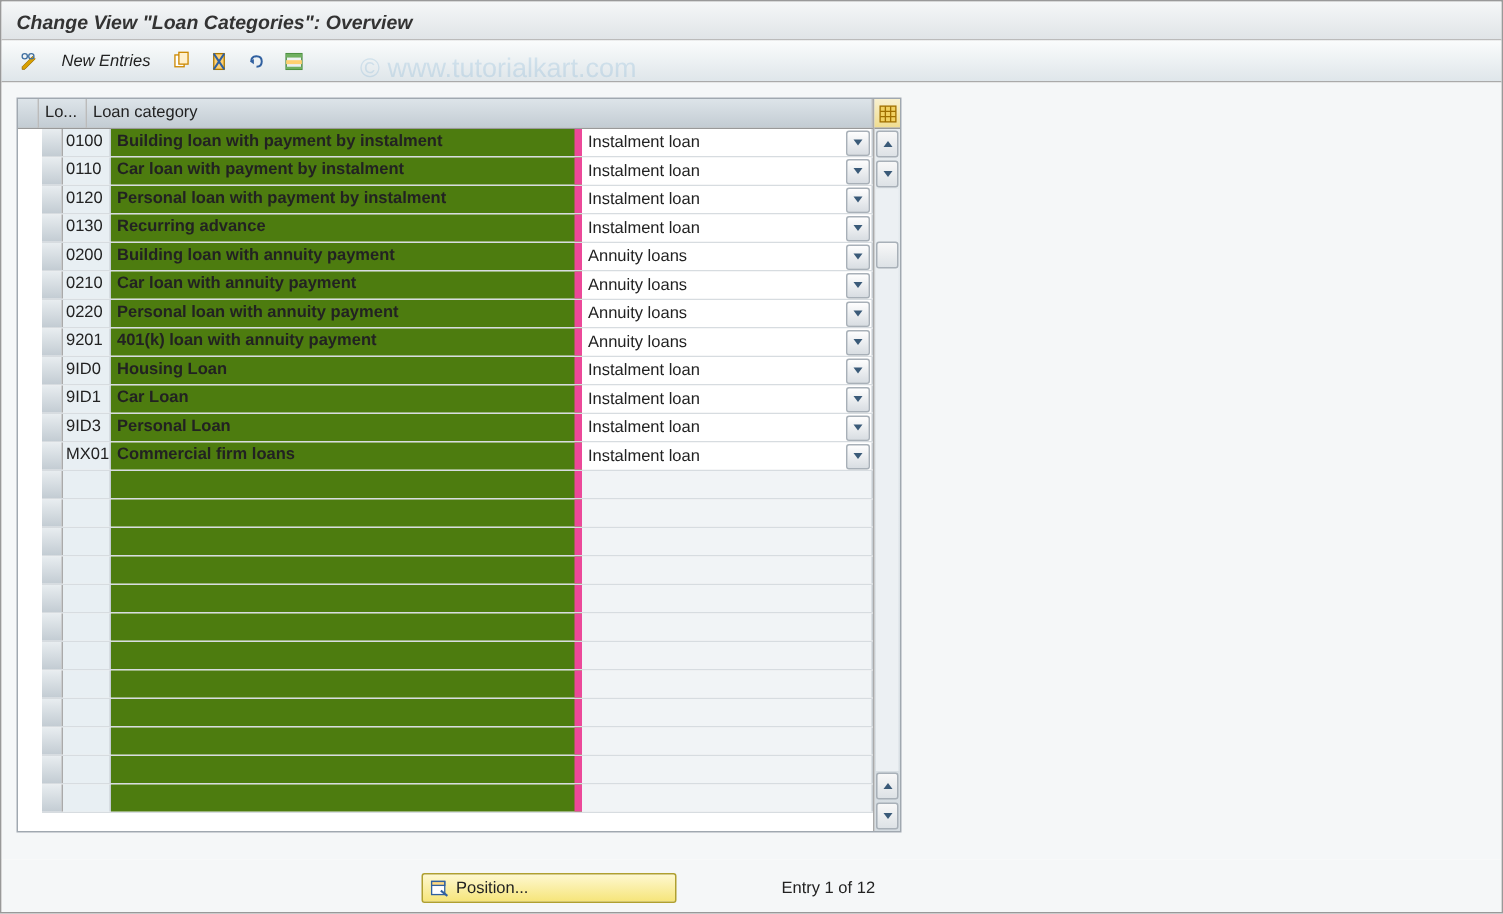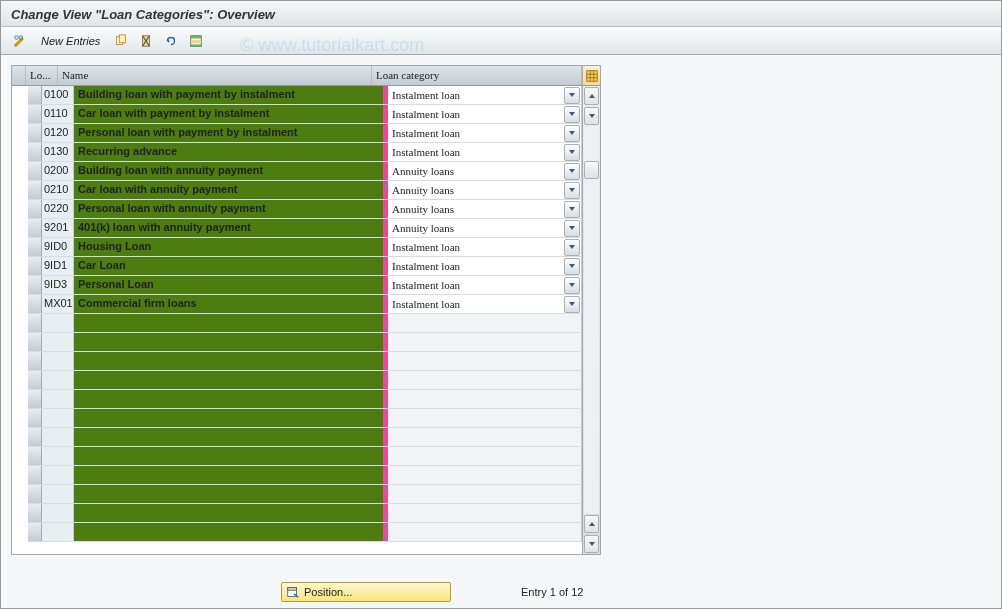--- a/index.html
+++ b/index.html
@@ -91,21 +91,20 @@
       height: 20px;
     }
     .gh-cell {
       border-right: 1px solid #bbb;
       padding: 3px 4px;
       color: #222;
       overflow: hidden;
       white-space: nowrap;
       text-overflow: ellipsis;
       background: linear-gradient(to bottom, #dde4e9, #c3ccd3);
-      font-family: Liberation Serif, serif;
     }
     .col-sel { width: 14px; background: linear-gradient(to bottom, #dde4e9, #c3ccd3);}
     .col-code { width: 32px; }
     .col-name { width: 314px; }
     .col-cat { flex: 1; }
     .grid-body {
       flex: 1;
       overflow: hidden;
       margin-left: 16px;
     }
@@ -142,21 +141,21 @@
       display: flex;
       align-items: center;
       padding: 0;
     }
     .cat-cell.empty {
       background: #f1f4f6;
     }
     .cat-value {
       flex: 1;
       padding: 14px 4px;
-      font-family: Liberation Serif, serif;
+      font-family: Liberation Sans, sans-serif;
       font-size: 11px;
       color: #222;
     }
     .dropdown-arrow {
       width: 16px;
       height: 17px;
       background: linear-gradient(to bottom, #fefefe, #d8dde2);
       border: 1px solid #a8b0b8;
       border-radius: 2px;
       display: flex;
@@ -309,21 +308,20 @@
 </div>
 
 <div class="watermark">© www.tutorialkart.com</div>
 
 <div class="content-area">
   <div class="grid-container">
     <div class="grid-main">
       <div class="grid-header">
         <div class="gh-cell col-sel"></div>
         <div class="gh-cell col-code">Lo...</div>
-        <div class="gh-cell col-name">Name</div>
         <div class="gh-cell col-cat">Loan category</div>
       </div>
       <div class="grid-body" id="grid-body">
           <div class="grid-row">
             <div class="sel-cell"></div>
             <div class="code-cell">0100</div>
             <div class="name-cell">Building loan with payment by instalment</div>
             <div class="cat-cell">
               <span class="cat-value">Instalment loan</span>
               <span class="dropdown-arrow"></span>

